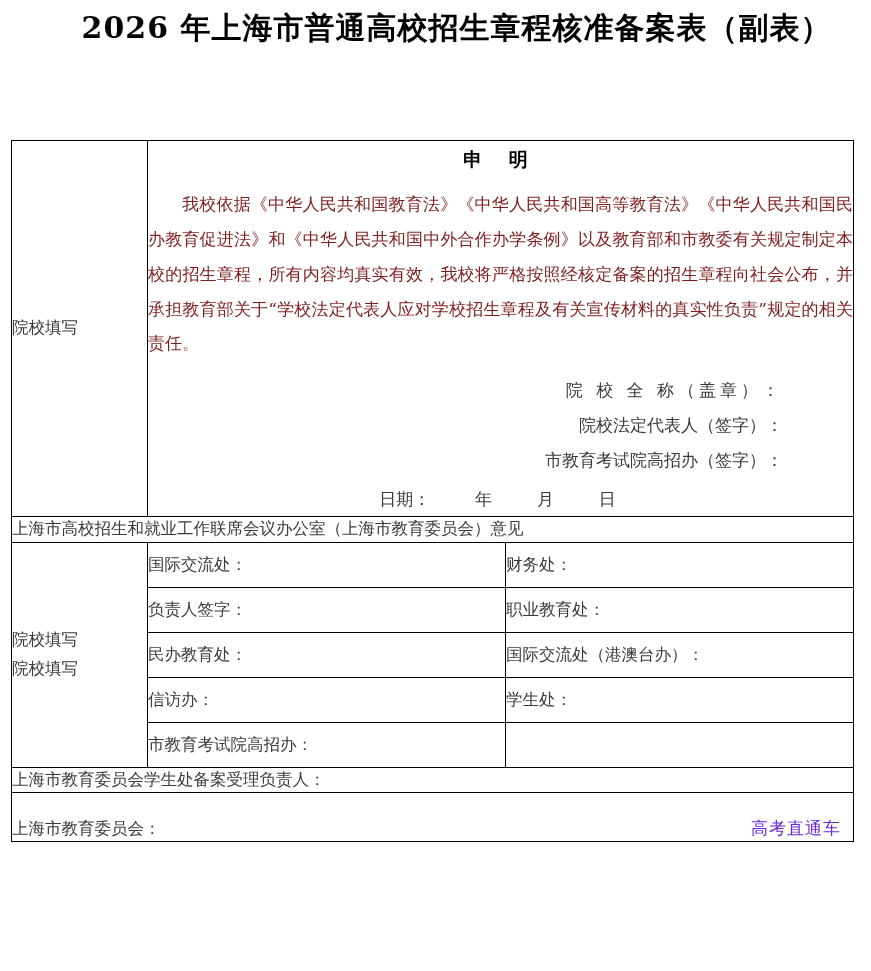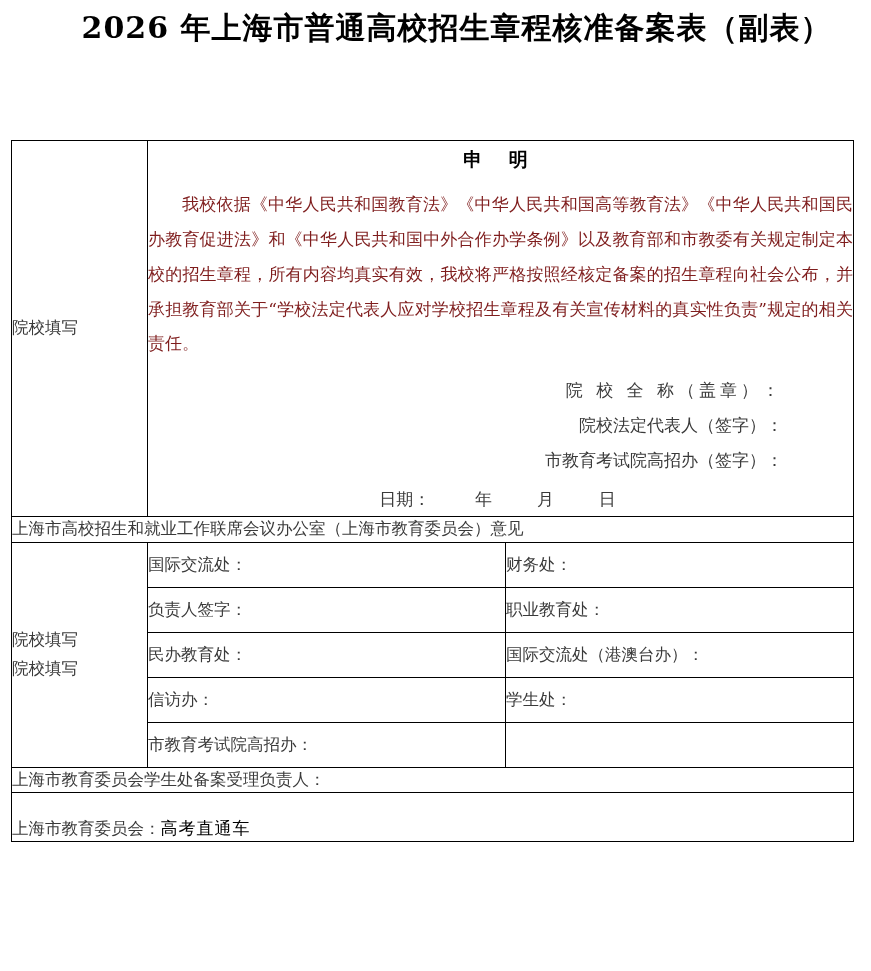--- a/index.html
+++ b/index.html
@@ -124,25 +124,25 @@
   .dept-cell {
     height: 44px;
     padding: 0 0 0 14px;
     font-size: 17px;
     color: #3a3a3a;
   }
 
   .bottom-row-inner {
     display: flex;
     align-items: flex-end;
-    justify-content: flex-start;
+    justify-content: space-between;
     min-height: 48px;
   }
   .watermark {
-    color: #000000;
+    color: #6d28d9;
     font-size: 17px;
     padding-right: 12px;
     letter-spacing: 1px;
   }
 </style>
 </head>
 <body>
 
 <div class="title-block">
   <h1 class="doc-title">2026 年上海市普通高校招生章程核准备案表（副表）</h1>

